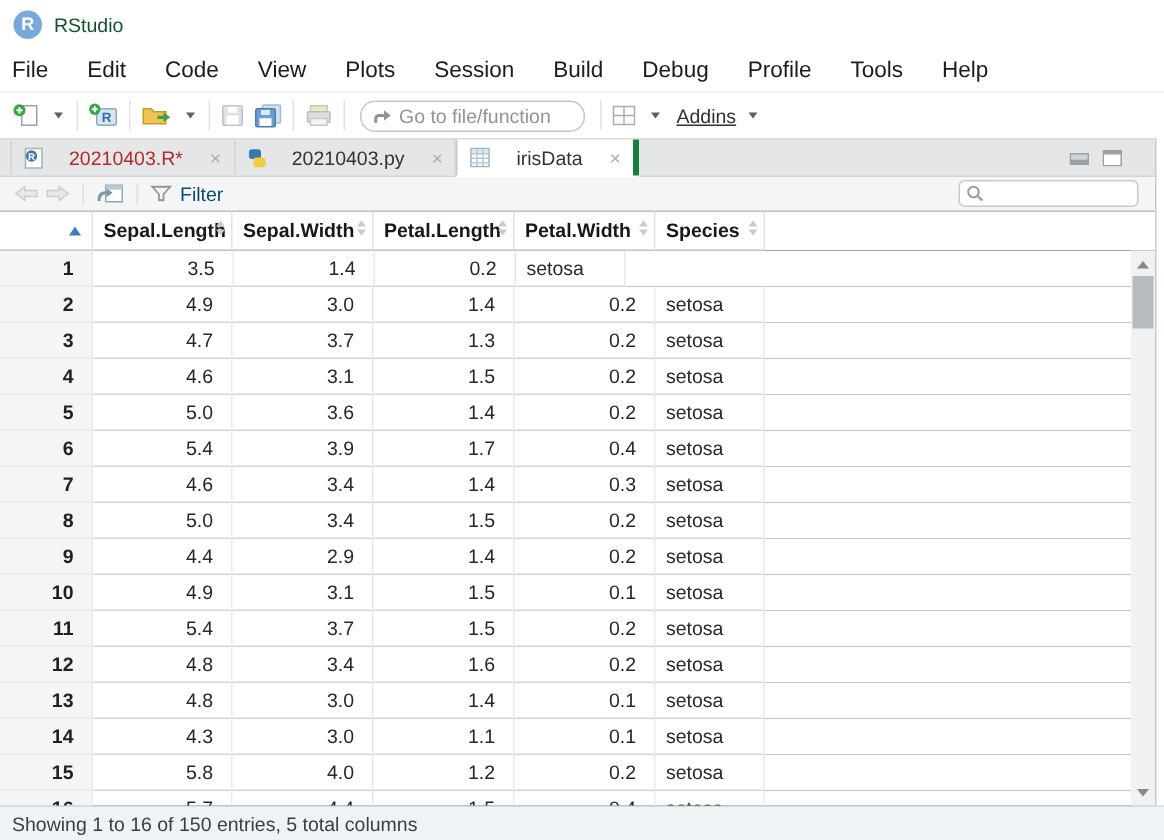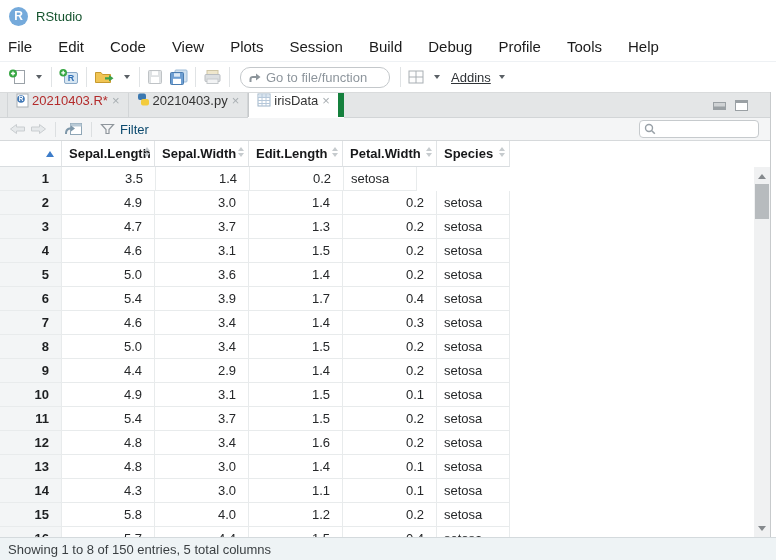--- a/index.html
+++ b/index.html
@@ -23,24 +23,24 @@
   .goto-box{display:flex;align-items:center;width:150px;height:21px;border:1px solid #c4c8cb;
     border-radius:10px;background:#fff;margin:0 6px;padding-left:7px;}
   .goto-box input{border:none;outline:none;flex:1;font-size:13px;color:#333;background:transparent;
     width:100px;font-family:inherit;margin-left:5px;}
   .goto-box input::placeholder{color:#8d959c;}
   .addins{font-size:13px;color:#2f3337;margin:0 2px 0 6px;text-decoration:underline;}
   
   .pane{position:relative;width:771px;height:445px;border-right:1px solid #c7cacc;background:#fff;}
   .tabstrip{height:26px;background:#e4e6e7;border-top:1px solid #d9dbdc;border-bottom:1px solid #d2d5d7;
     display:flex;position:relative;}
-  .tab{display:flex;gap:3px;padding:0 8px;font-size:13px;color:#333;
+  .tab{display:flex;align-items:center;gap:17px;padding:0 8px;font-size:13px;color:#333;
     border-right:1px solid #d2d5d7;cursor:default;}
   .tab:first-child{margin-left:7px;border-left:1px solid #d2d5d7;}
-  .tab.active{background:#fff;border-left:1px solid #c6c9cb;border-right:6px solid #15803d;
+  .tab.active{background:#fff;border-left:1px solid #c6c9cb;border-right:4px solid #15803d;
     box-shadow:0 1px 0 #fff;}
   .tab-label.modified{color:#b32b2b;}
   .tab-close{color:#a8aeb2;font-size:13px;margin-left:1px;}
   .win-btns{position:absolute;right:22px;top:0;height:100%;display:flex;align-items:center;gap:9px;}
   
   .viewer-toolbar{height:23px;background:#f4f5f6;border-bottom:1px solid #d6d9db;display:flex;
     align-items:center;padding-left:7px;position:relative;}
   .vt-sep{width:1px;height:15px;background:#dcdfe1;margin:0 6px;}
   .vtbtn{display:flex;align-items:center;padding:0 2px;}
   .filter-label{font-size:13px;color:#0c4a6e;margin-left:5px;}
@@ -275,21 +275,21 @@
           </span>
       </div>
       <div class="th c2">
         <span>Sepal.Width</span>
         <span class="sort">
             <span class="tri-up"></span>
             <span class="tri-down"></span>
           </span>
       </div>
       <div class="th c3">
-        <span>Edit.Length</span>
+        <span>Petal.Length</span>
         <span class="sort">
             <span class="tri-up"></span>
             <span class="tri-down"></span>
           </span>
       </div>
       <div class="th c4">
         <span>Petal.Width</span>
         <span class="sort">
             <span class="tri-up"></span>
             <span class="tri-down"></span>
@@ -438,14 +438,14 @@
         </span>
       <span class="sb-thumb"></span>
       <span class="sb-arrow sb-down">
           <span class="sb-down-tri"></span>
         </span>
     </div>
   </div>
 </div>
 
 <div class="statusbar">
-  <span>Showing 1 to 8 of 150 entries, 5 total columns</span>
+  <span>Showing 1 to 16 of 150 entries, 5 total columns</span>
 </div>
 
 </body></html>

